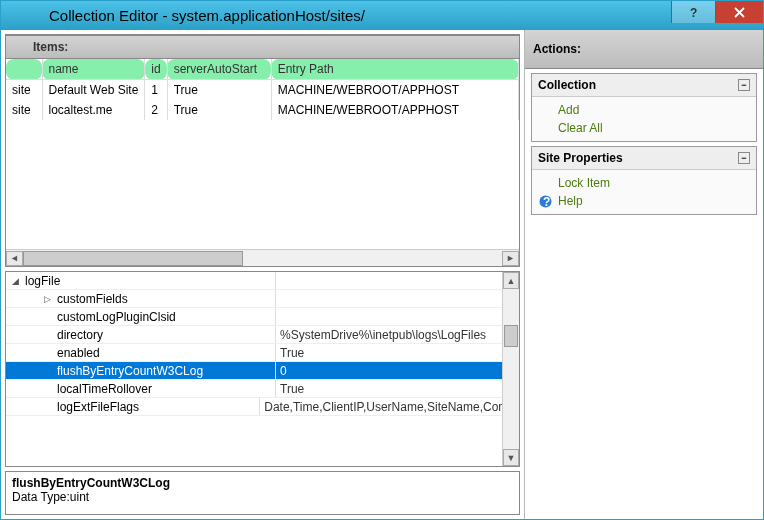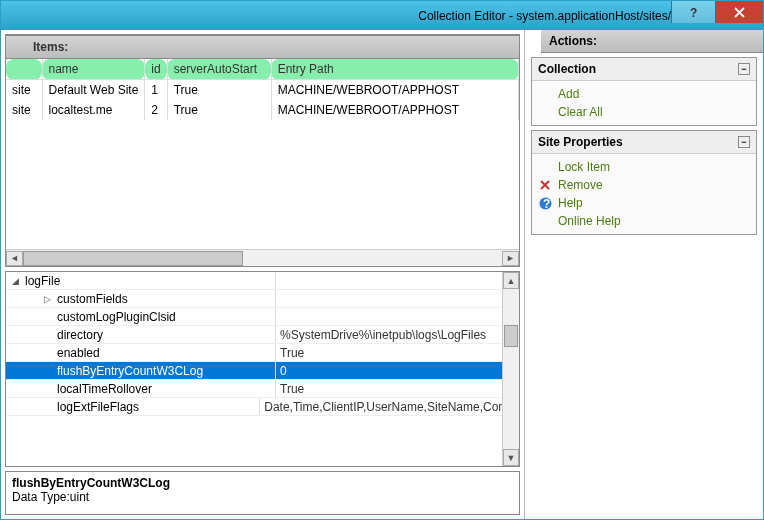--- a/index.html
+++ b/index.html
@@ -1,18 +1,18 @@
 <!DOCTYPE html>
 <html><head>
 <meta charset="utf-8">
 <style>
 * { box-sizing: border-box; font-family: "Segoe UI", Tahoma, sans-serif; font-size: 12px; }
 body { margin: 0; padding: 0; width: 764px; height: 520px; background: #fff; border: 1px solid #2aa0c8; overflow: hidden; }
 .titlebar { height: 29px; background: linear-gradient(#4dc1e8,#2aa0c8); display: flex; align-items: center; position: relative; }
-.titlebar .title { flex: 1; text-align: right; color: #000; font-size: 12px; }
+.titlebar .title { flex: 1; text-align: left; color: #000; font-size: 15px; margin-left: 48px; }
 .titlebar .btns { display: flex; height: 100%; }
 .titlebar .btn { width: 44px; height: 22px; display: flex; align-items: center; justify-content: center; border-left: 1px solid #1a7a9a; color: #000; }
 .titlebar .btn.close { background: #c84031; color: #fff; width: 48px; }
 .titlebar .btn.help { background: rgba(255,255,255,0.25); }
 
 .main-area { display: flex; height: calc(520px - 31px); }
 .left-col { width: 524px; border-right: 1px solid #b8b8b8; display: flex; flex-direction: column; }
 .right-col { flex: 1; display: flex; flex-direction: column; }
 
 .panel-header { background: linear-gradient(#d4d4d4,#bcbcbc); border: 1px solid #888; border-left: none; border-right: none; padding: 4px 8px; font-weight: bold; color: #333; }
@@ -39,21 +39,21 @@
 .prop-grid .row.selected .cell-val { color: #fff; }
 .expander { width: 11px; height: 11px; margin-right: 4px; display: inline-flex; align-items: center; justify-content: center; color: #555; font-size: 9px; }
 .prop-grid .vscroll { position: absolute; right: 0; top: 0; bottom: 0; width: 17px; background: #f0f0f0; border-left: 1px solid #ccc; display: flex; flex-direction: column; }
 .prop-grid .vscroll .arrow { height: 17px; border: 1px solid #aaa; background: #e8e8e8; display: flex; align-items: center; justify-content: center; font-size: 9px; color: #555; }
 .prop-grid .vscroll .track { flex: 1; position: relative; }
 .prop-grid .vscroll .thumb { position: absolute; left: 1px; right: 1px; top: 36px; height: 22px; background: #cdcdcd; border: 1px solid #999; }
 
 .desc-box { border: 1px solid #888; margin: 4px; padding: 4px 6px; height: 44px; }
 .desc-box .name { font-weight: bold; }
 
-.actions-header { background: linear-gradient(#d4d4d4,#bcbcbc); border-bottom: 1px solid #888; padding: 4px 8px; font-weight: bold; margin-left: 16px; }
+.actions-header { background: linear-gradient(#d4d4d4,#bcbcbc); border-bottom: 1px solid #888; padding: 12px 8px; font-weight: bold; }
 .section { border: 1px solid #9a9a9a; margin: 4px 6px 0 6px; background: #fafafa; }
 .section .sec-head { background: #eee; padding: 4px 6px; font-weight: bold; display: flex; align-items: center; border-bottom: 1px solid #ccc; }
 .section .sec-head .collapse { margin-left: auto; width: 12px; height: 12px; border: 1px solid #888; font-size: 9px; display: flex; align-items: center; justify-content: center; }
 .section .sec-body { padding: 4px 0; }
 .action-item { display: flex; align-items: center; padding: 2px 8px 2px 26px; color: #4d7c0f; cursor: default; position: relative; height: 18px; }
 .action-item .icon { position: absolute; left: 6px; width: 14px; height: 14px; display: flex; align-items: center; justify-content: center; }
 
 svg { display: block; }
 .col-type { width: 36px; }
 .col-name { width: 100px; }
@@ -221,35 +221,24 @@
       <div class="sec-head">
         <span>Site Properties</span>
         <span class="collapse">−</span>
       </div>
       <div class="sec-body">
         <div class="action-item">
             <span>Lock Item</span>
           </div>
         <div class="action-item">
           <span class="icon">
-              <svg width="12" height="12" viewBox="0 0 12 12">
-                <path d="M2 2 L10 10 M10 2 L2 10" stroke="#c33" stroke-width="2"></path>
-              </svg>
-            </span>
-          <span>Remove</span>
-        </div>
-        <div class="action-item">
-          <span class="icon">
               <svg width="13" height="13" viewBox="0 0 13 13">
                 <circle cx="6.5" cy="6.5" r="6" fill="#2a7ad6"></circle>
                 <text x="4" y="10.5" font-size="10" font-weight="bold" fill="#fff">?</text>
               </svg>
             </span>
           <span>Help</span>
         </div>
-        <div class="action-item">
-            <span>Online Help</span>
-          </div>
       </div>
     </div>
 
   </div>
 </div>
 
 </body></html>

